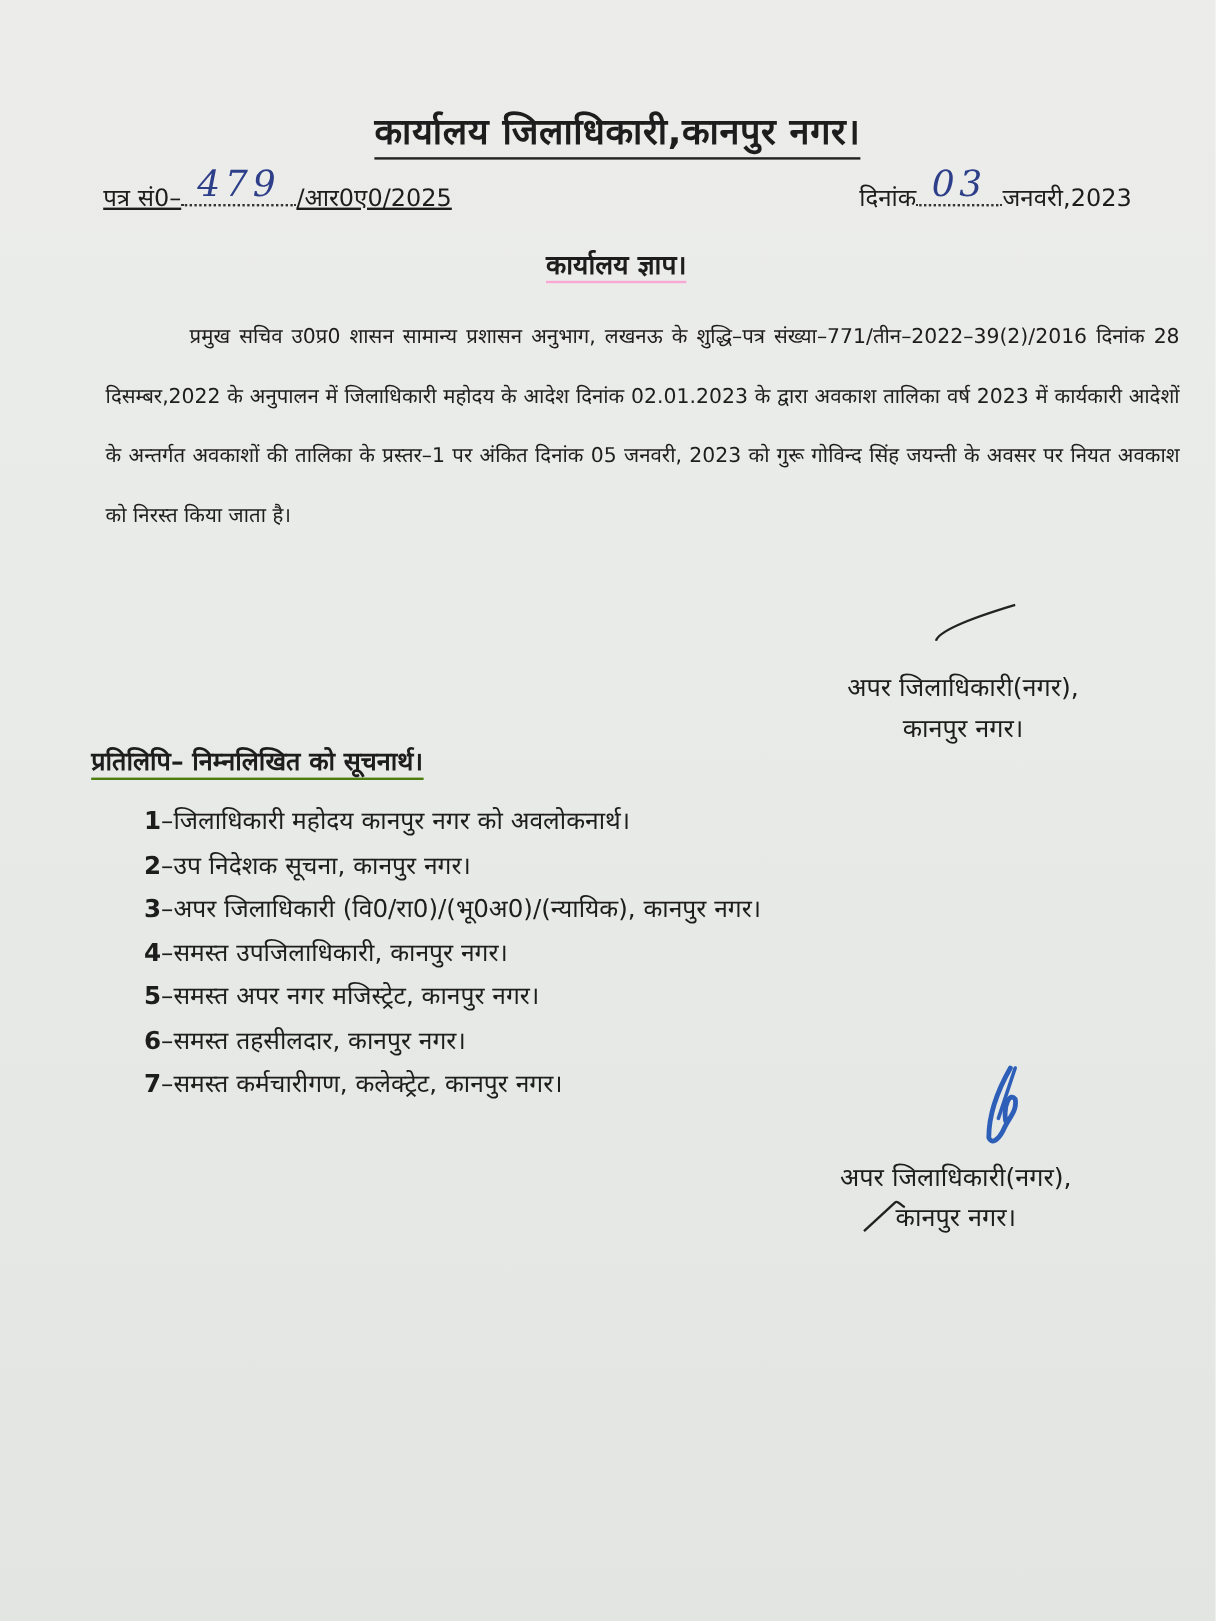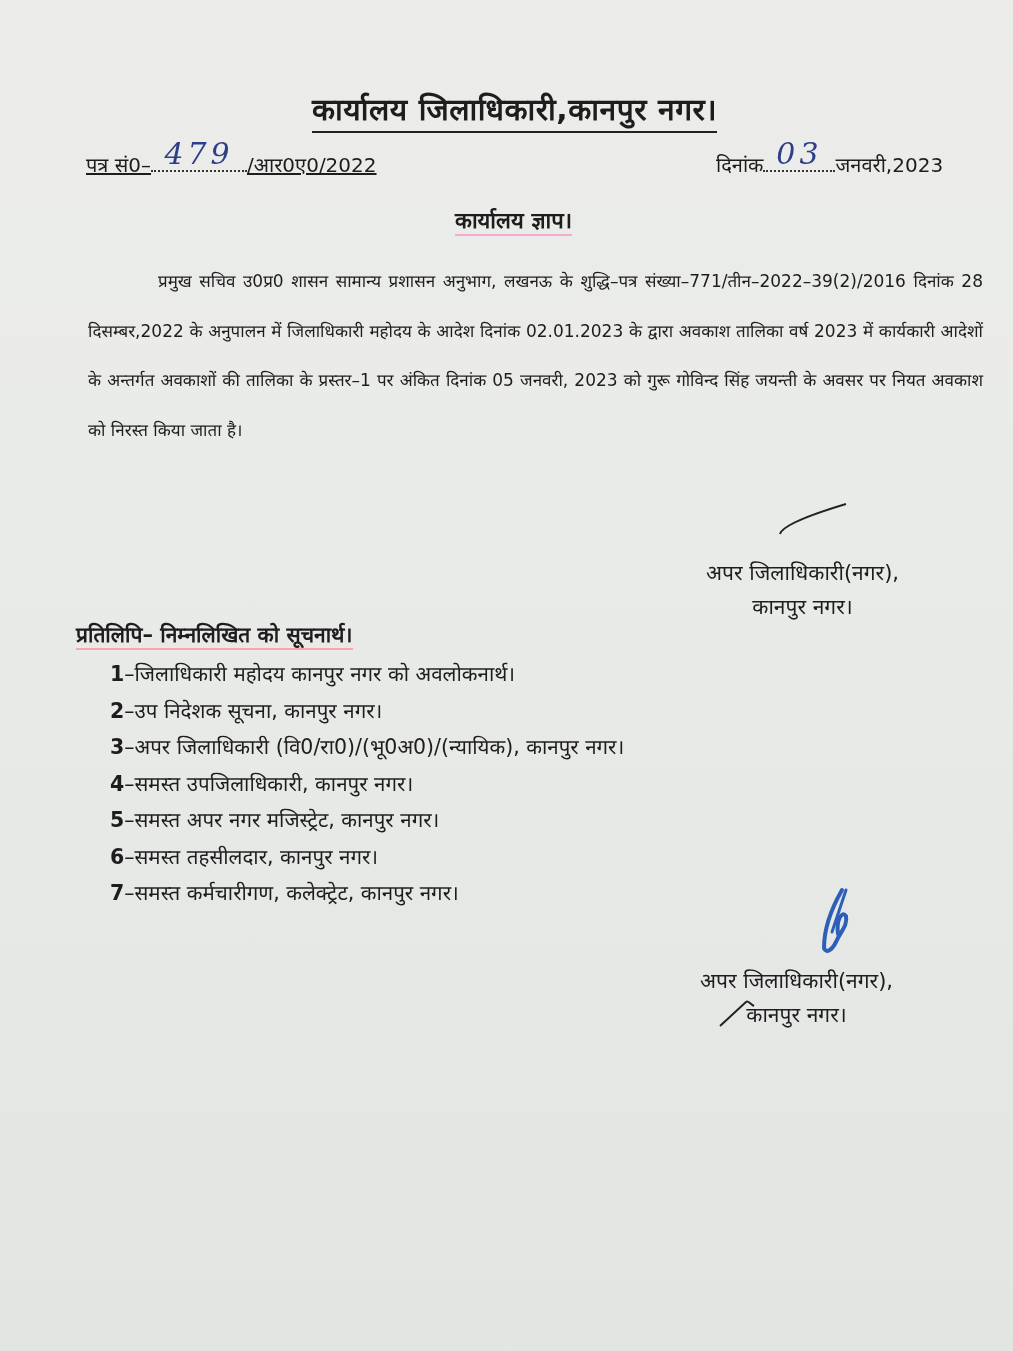--- a/index.html
+++ b/index.html
@@ -31,36 +31,36 @@
     .body-para {
       position: absolute; left: 88px; top: 240px; width: 895px;
       font-size: 17px; line-height: 49.5px; text-align: justify;
       text-indent: 70px;
     }
     .sig-block { text-align: center; font-size: 21px; line-height: 34px; }
     .sig1 { left: 706px; top: 556px; }
     .sig2 { left: 700px; top: 964px; }
     .copy-head {
       left: 76px; top: 620px; font-size: 21px; font-weight: bold;
-      border-bottom: 2px solid #fca5a5;
+      border-bottom: 2px solid #4d7c0f;
     }
-    .copy-list { position: absolute; left: 110px; top: 656px; font-size: 20.5px; line-height: 36.5px; margin: 0; padding: 0; list-style: none; }
+    .copy-list { position: absolute; left: 110px; top: 656px; font-size: 20.5px; line-height: 36.5px; margin: 10px; padding: 0; list-style: none; }
     .copy-list li { white-space: nowrap; }
     .copy-list .num { font-weight: bold; }
     svg.sign { position: absolute; overflow: visible; }
   </style>
 </head>
 <body>
 
 <div class="page">
 
   <div class="abs title">कार्यालय जिलाधिकारी,कानपुर नगर।</div>
 
   <div class="abs ref">
-    <span>पत्र सं0–</span><span class="dots" style="width:96px;height:20px;"><span class="hand">479</span></span><span>/आर0ए0/2022</span>
+    <span>पत्र सं0–</span><span class="dots" style="width:96px;height:20px;"><span class="hand">479</span></span><span>/आर0ए0/2025</span>
   </div>
 
   <div class="abs date">
     <span>दिनांक</span><span class="dots" style="width:72px;height:20px;"><span class="hand">03</span></span><span>जनवरी,2023</span>
   </div>
 
   <div class="abs memo-title">कार्यालय ज्ञाप।</div>
 
   <p class="body-para">प्रमुख सचिव उ0प्र0 शासन सामान्य प्रशासन अनुभाग, लखनऊ के शुद्धि–पत्र संख्या–771/तीन–2022–39(2)/2016 दिनांक 28 दिसम्बर,2022 के अनुपालन में जिलाधिकारी महोदय के आदेश दिनांक 02.01.2023 के द्वारा अवकाश तालिका वर्ष 2023 में कार्यकारी आदेशों के अन्तर्गत अवकाशों की तालिका के प्रस्तर–1 पर अंकित दिनांक 05 जनवरी, 2023 को गुरू गोविन्द सिंह जयन्ती के अवसर पर नियत अवकाश को निरस्त किया जाता है।</p>
 

